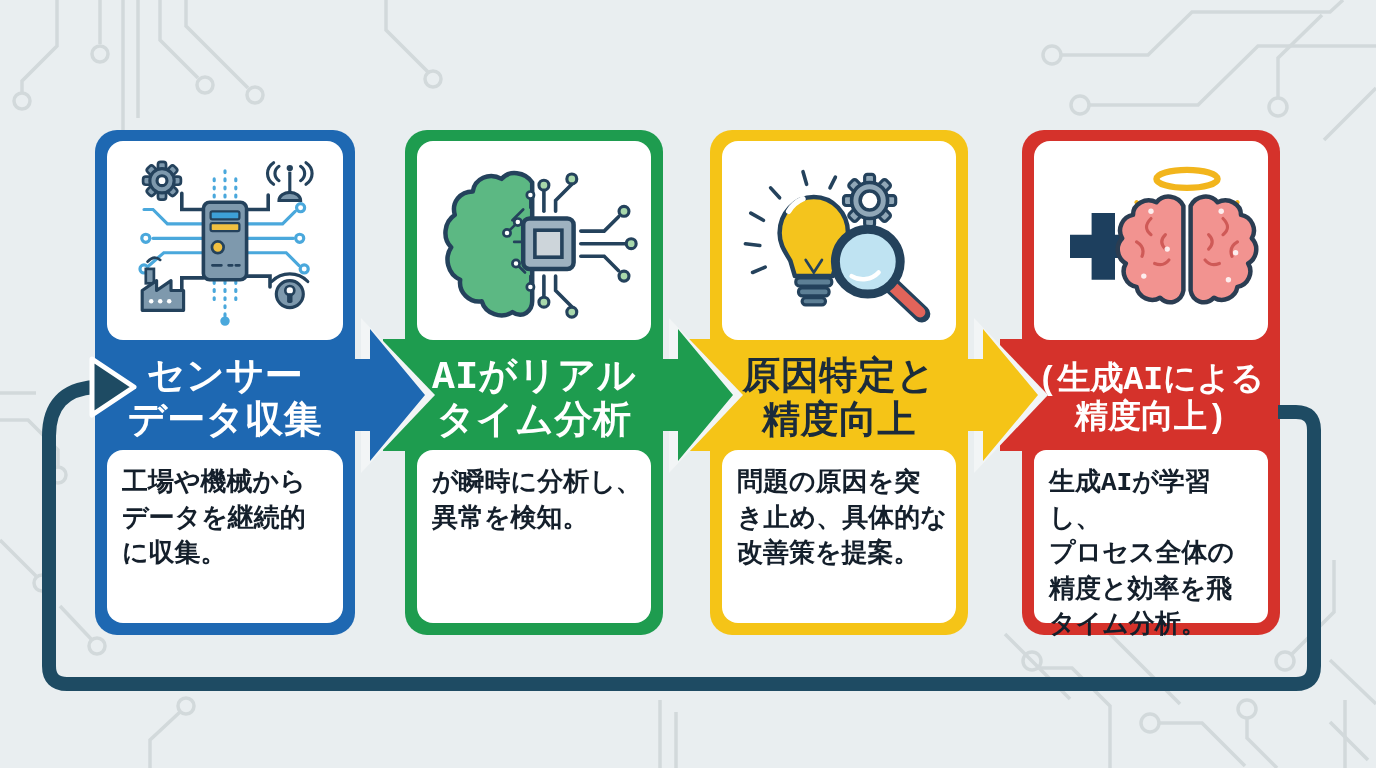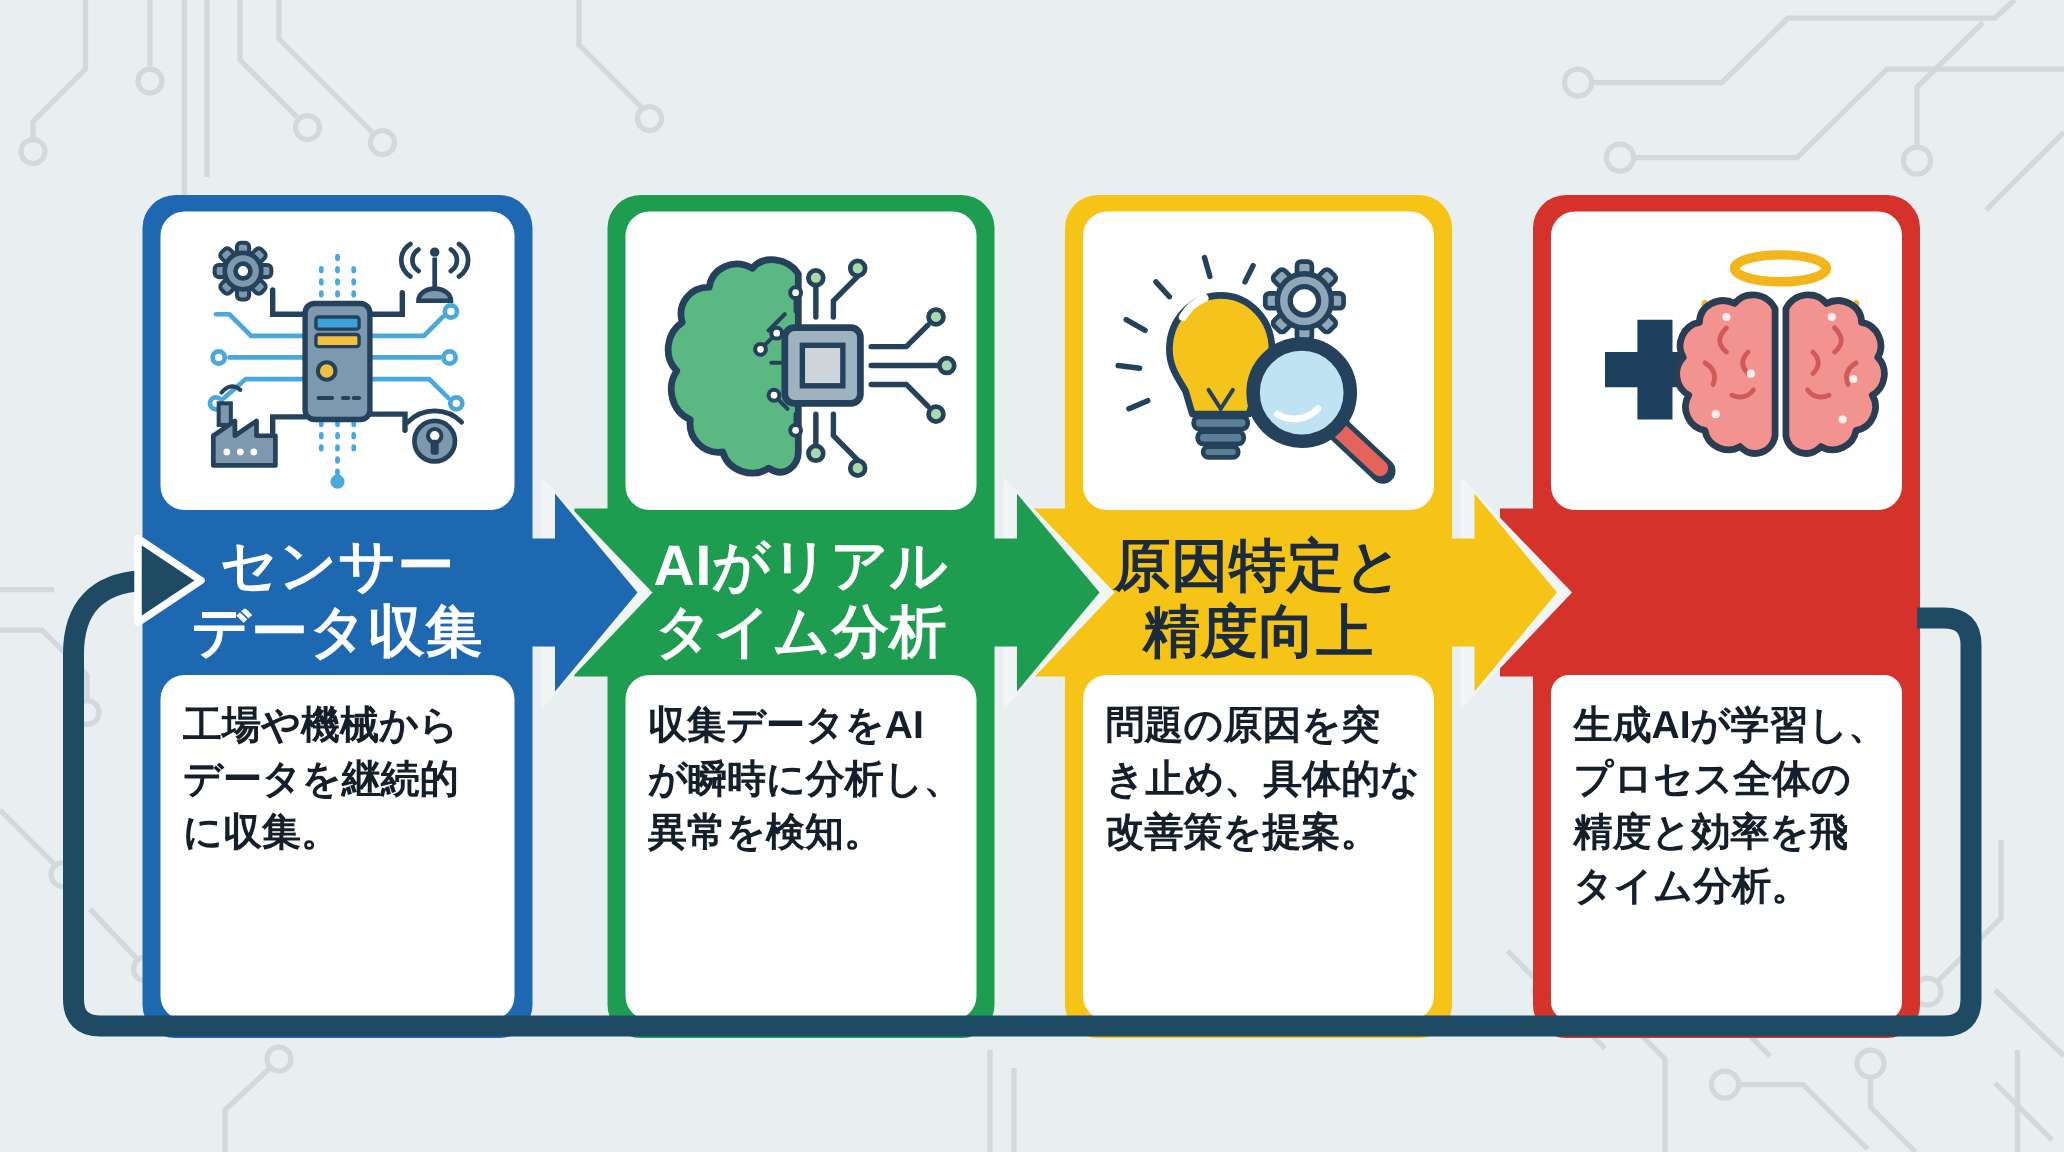--- a/index.html
+++ b/index.html
@@ -1,21 +1,21 @@
 <!DOCTYPE html>
 <html><head>
 <meta charset="utf-8">
 <style>
   html,body{margin:0;padding:0;}
   body{font-family:"Liberation Sans","DejaVu Sans",sans-serif;}
   #stage{position:relative;width:1376px;height:768px;background:#e9eef0;overflow:hidden;}
   svg{display:block;}
   .layer{position:absolute;left:0;top:0;width:1376px;height:768px;pointer-events:none;}
   #bg-traces{z-index:1;}
-  .card{position:absolute;top:130px;width:260px;height:562px;border-radius:22px;z-index:3;}
+  .card{position:absolute;top:130px;width:260px;height:505px;border-radius:22px;z-index:3;font-family:Liberation Mono, monospace;}
   .icon-panel{position:absolute;left:12px;right:12px;top:11px;height:199px;background:#ffffff;
     border-radius:16px;display:flex;align-items:center;justify-content:center;}
   .title-band{position:absolute;left:0;right:0;top:212px;height:116px;display:flex;flex-direction:column;
     align-items:center;justify-content:center;text-align:center;font-weight:bold;font-size:38px;
     line-height:1.16;letter-spacing:0.5px;}
   .card-genai .title-band{font-size:33px;letter-spacing:0px;}
   .body-panel{position:absolute;left:12px;right:12px;top:320px;bottom:12px;background:#ffffff;
     border-radius:16px;padding:16px 8px 16px 15px;font-weight:bold;font-size:26px;line-height:1.37;
     letter-spacing:0px;}
   #flow-overlay{z-index:5;}
@@ -200,21 +200,20 @@
             <circle cx="162" cy="174" r="5.5"></circle>
           <circle cx="131" cy="163" r="5.5"></circle>
         </g>
       </svg>
     </div>
     <div class="title-band" style="color: rgb(255, 255, 255);">
       <div>AIがリアル</div>
       <div>タイム分析</div>
     </div>
     <div class="body-panel" style="color: rgb(20, 31, 43);">
-      <div>収集データをAI</div>
       <div>が瞬時に分析し、</div>
       <div>異常を検知。</div>
     </div>
   </div>
 
   <div class="card" style="left: 710px; width: 258px; background-color: rgb(245, 196, 23);">
     <div class="icon-panel">
       <svg width="216" height="176" viewBox="0 0 240 190">
         <g fill="none" stroke="#24425c" stroke-width="4" stroke-linecap="round">
           <path d="M22,64 l14,8"></path>
@@ -293,20 +292,24 @@
         <g fill="#ffffff" opacity="0.85">
           <circle cx="120" cy="62" r="3"></circle>
             <circle cx="138" cy="104" r="3"></circle>
             <circle cx="112" cy="134" r="3"></circle>
           <circle cx="198" cy="62" r="3"></circle>
             <circle cx="214" cy="108" r="3"></circle>
             <circle cx="206" cy="138" r="3"></circle>
         </g>
       </svg>
     </div>
+    <div class="title-band" style="color: rgb(255, 255, 255);">
+      <div>(生成AIによる</div>
+      <div>精度向上)</div>
+    </div>
     <div class="body-panel" style="color: rgb(20, 31, 43); border-radius: 12px;">
       <div>生成AIが学習し、</div>
       <div>プロセス全体の</div>
       <div>精度と効率を飛</div>
       <div>タイム分析。</div>
     </div>
   </div>
 
   <svg id="flow-overlay" class="layer" viewBox="0 0 1376 768">
 

